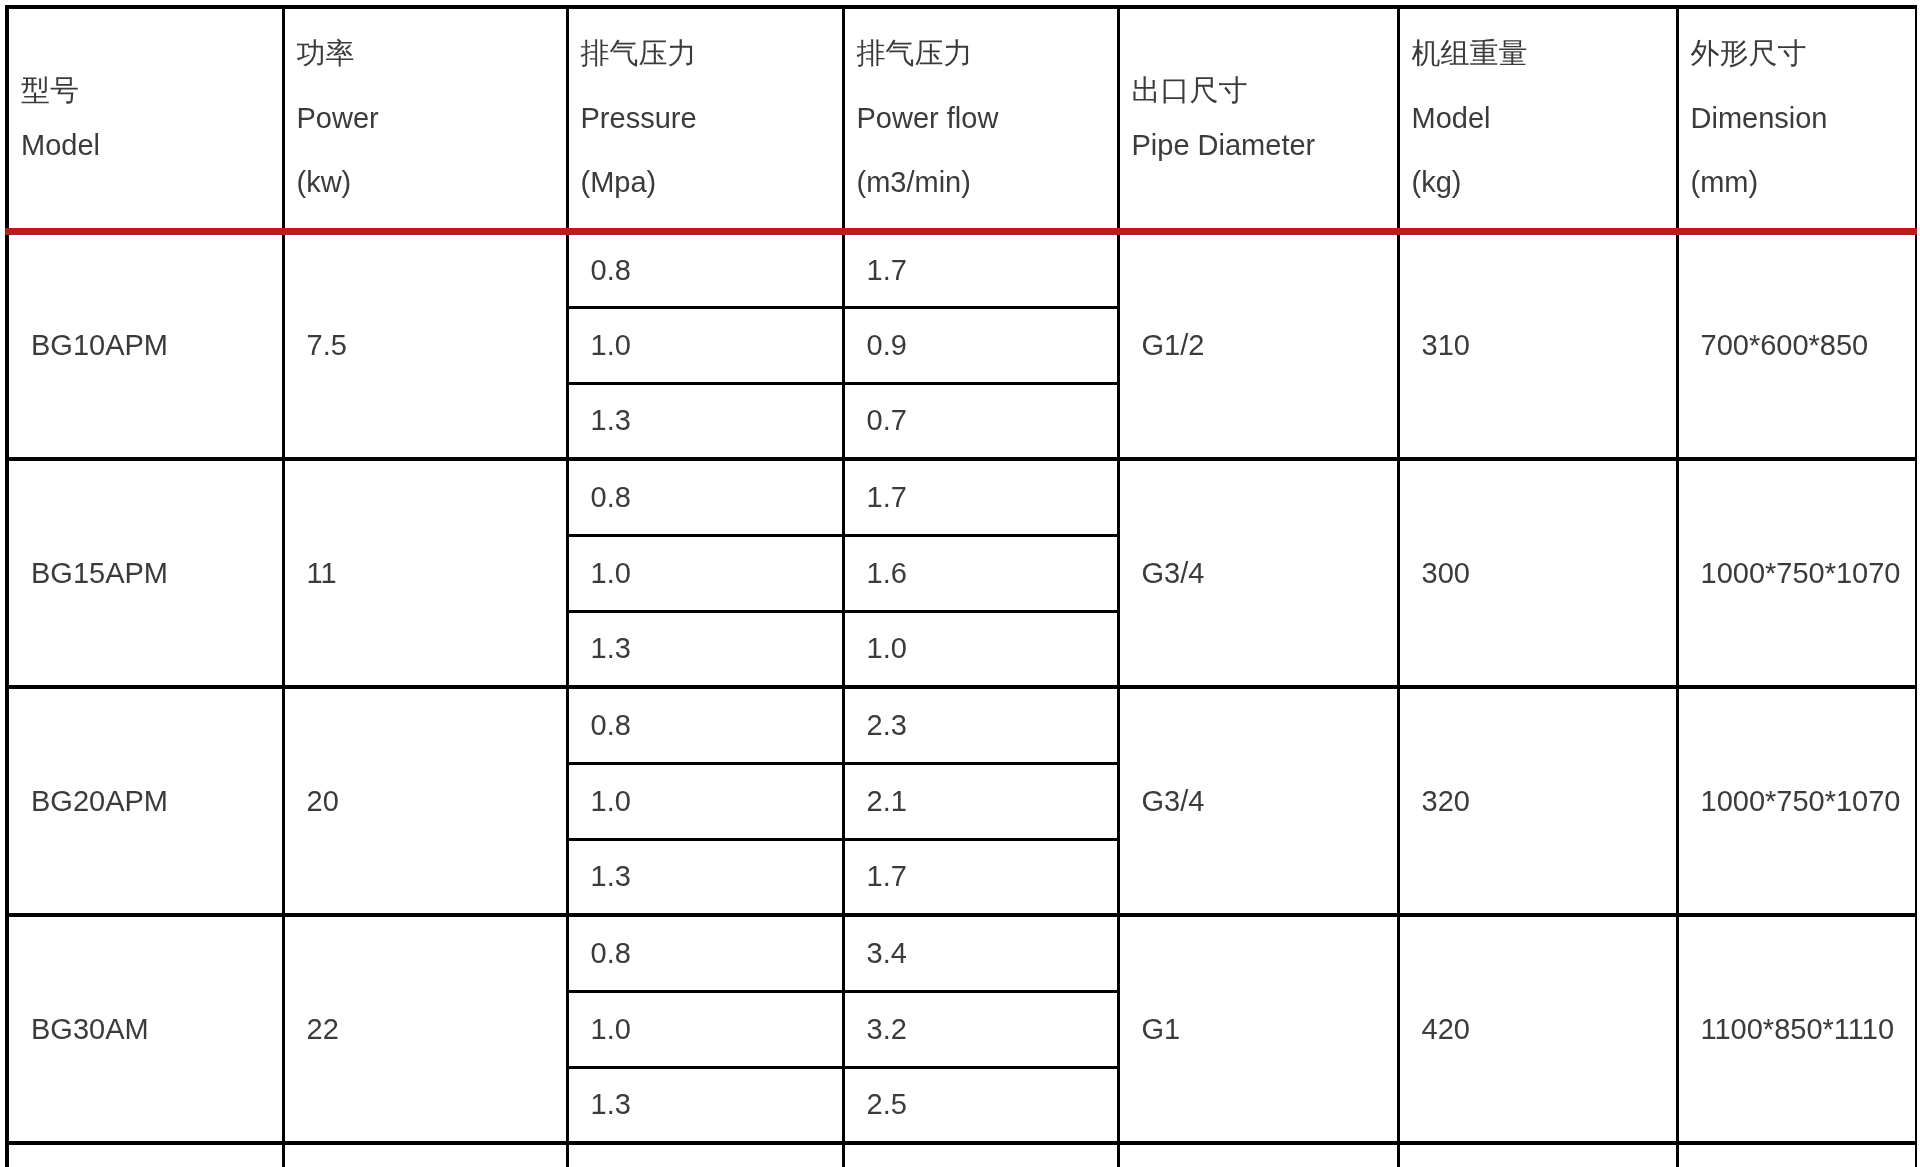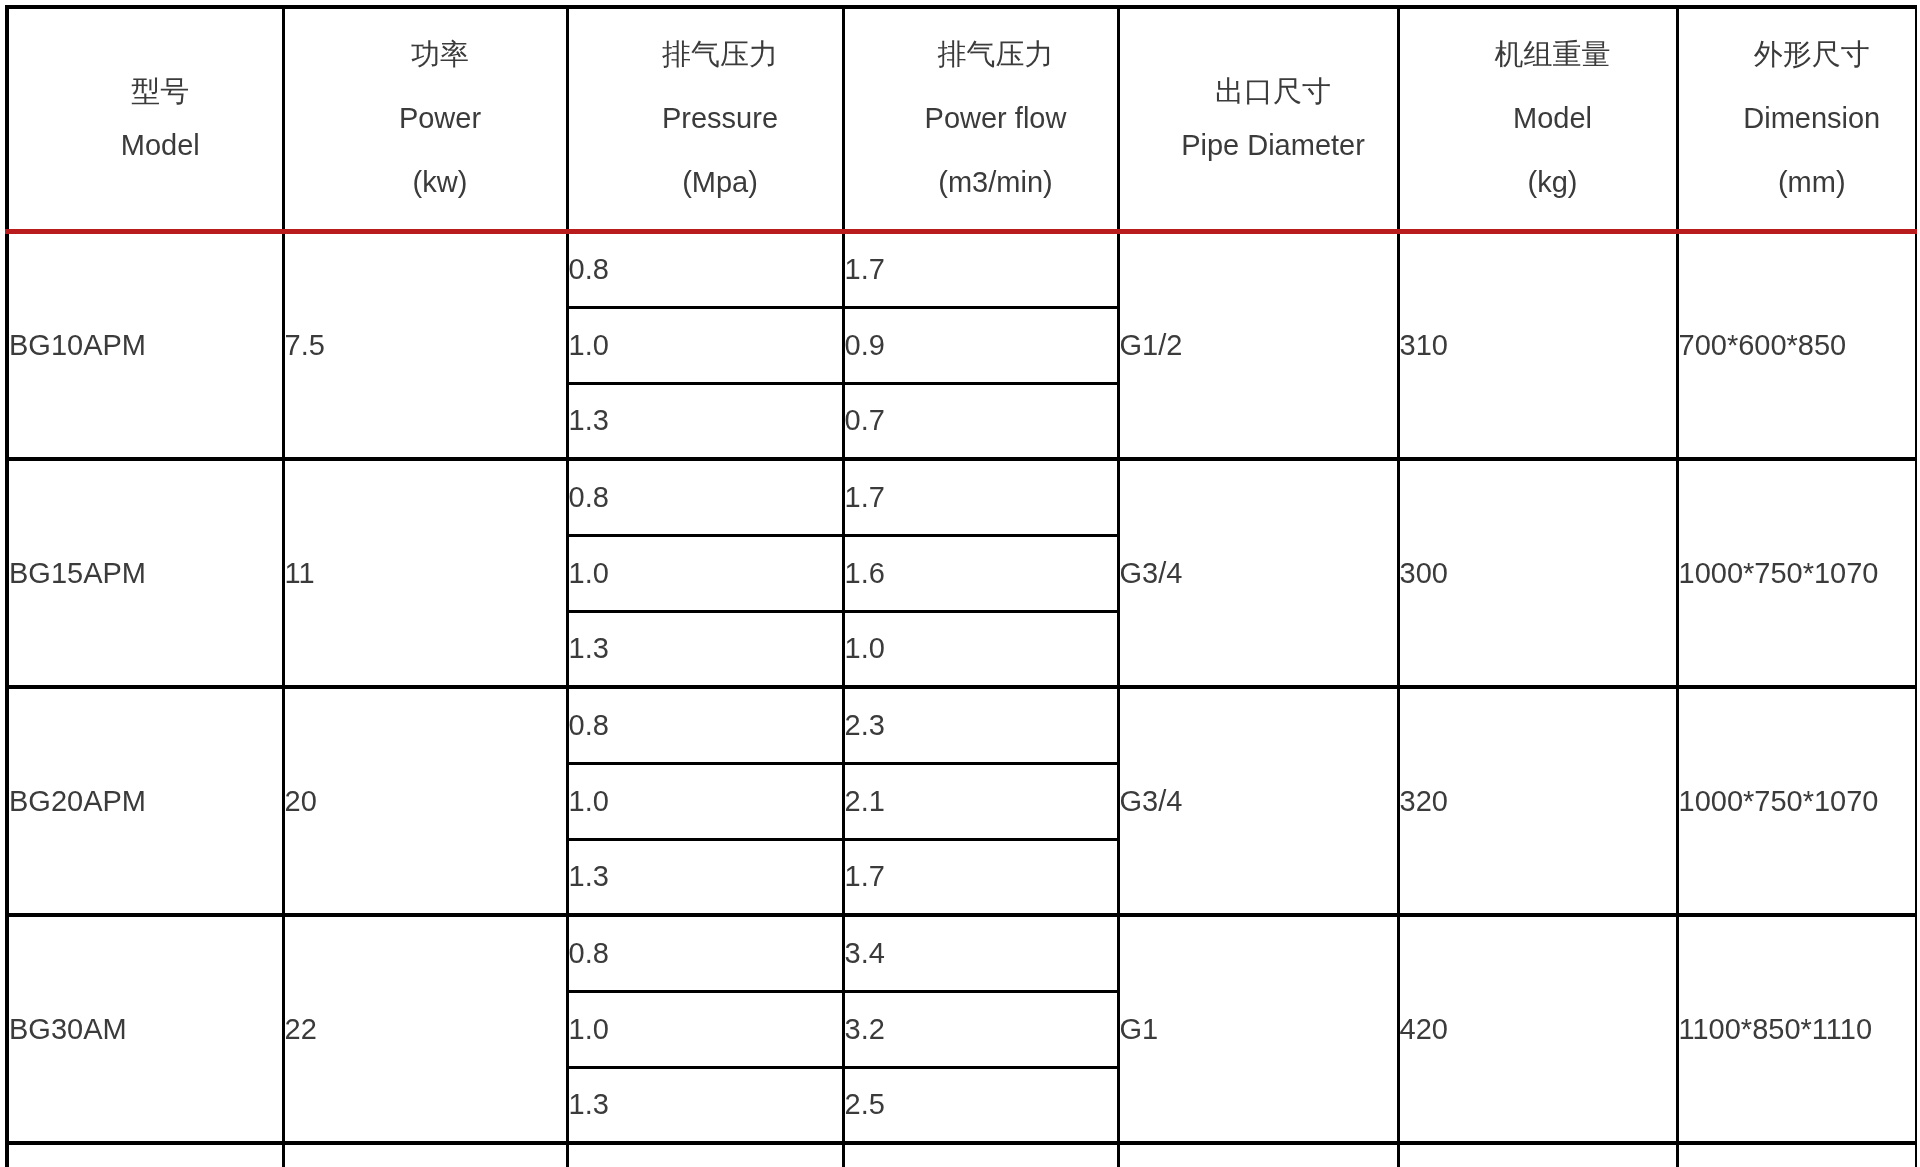--- a/index.html
+++ b/index.html
@@ -23,35 +23,36 @@
   col.c1 { width: 276px; }
   col.c2 { width: 284px; }
   col.c3 { width: 276px; }
   col.c4 { width: 275px; }
   col.c5 { width: 280px; }
   col.c6 { width: 279px; }
   col.c7 { width: 240px; }
   th, td { border: 3px solid #000; background: #fff; }
   thead th {
     height: 224px;
-    border-bottom: 5px solid #b91c1c;
+    border-bottom: 7px solid #b91c1c;
     font-weight: normal;
-    text-align: center;
+    text-align: left;
     vertical-align: middle;
-    padding-left: 30px;
+    padding-left: 12px;
     font-size: 29px;
   }
   .hcell { display: flex; flex-direction: column; justify-content: center; gap: 31px; }
   .hcell.two-line { gap: 21px; }
   .hline { display: block; line-height: 1.15; white-space: nowrap; }
   td {
     height: 76px;
     font-size: 29px;
     text-align: left;
     vertical-align: middle;
+    padding-left: 22px;
     white-space: nowrap;
   }
   tr.group-start td { border-top: 4px solid #000; }
   tr.partial td { height: 46px; }
 </style>
 </head>
 <body>
 
 <div class="table-wrap">
 <table class="spec">

